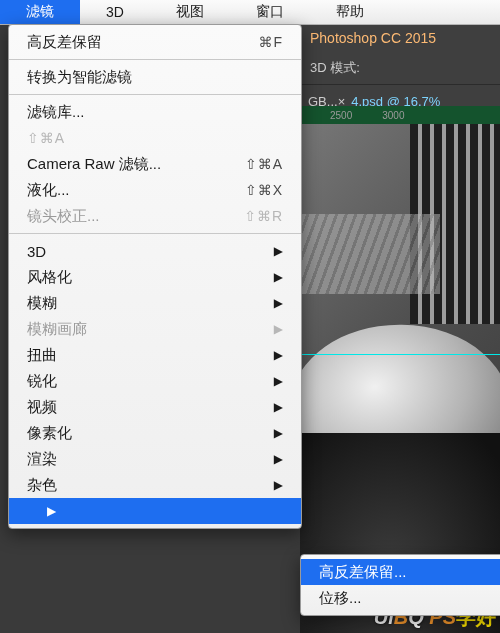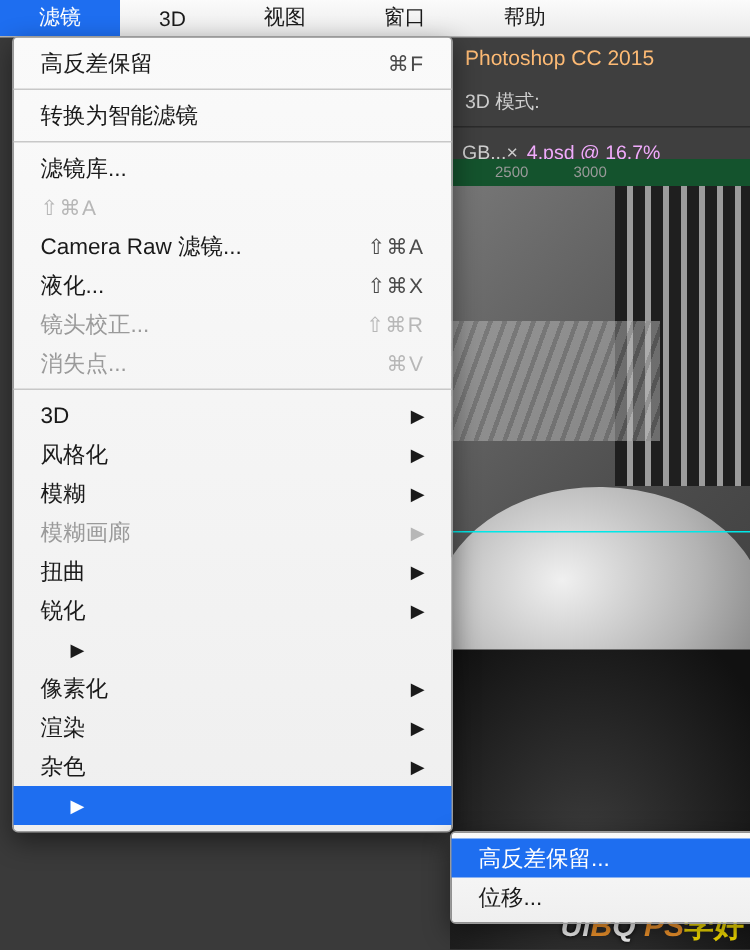--- a/index.html
+++ b/index.html
@@ -22,21 +22,21 @@
 .submenu .row.hi{background:#1e6ef0;color:#fff}
 .submenu .row .lbl{flex:1}
 
 .app-bg{position:absolute;top:24px;left:0;right:0;bottom:0;background:#3a3a3a;z-index:1}
 .app-topbar{position:absolute;top:24px;left:300px;right:0;height:82px;background:#3f3f3f;color:#cfcfcf;font-size:13px;z-index:2}
 .app-title{padding:6px 10px;font-size:14px;color:#fdba74}
 .app-ctrlrow{display:flex;align-items:center;padding:4px 10px;height:24px}
 .app-ctrlrow .g{color:#cfcfcf}
 .app-tabrow{display:flex;align-items:center;padding:4px 8px;border-top:1px solid #2b2b2b;border-bottom:1px solid #2b2b2b;height:24px}
 .tab-close{color:#ccc;margin-right:6px;font-size:13px}
-.tab-name{color:#f0abfc}
+.tab-name{color:#7dd3fc}
 
 .ruler{position:absolute;top:106px;left:300px;right:0;height:18px;background:#14532d;color:#9a9a9a;font-size:10px;display:flex;align-items:center;z-index:2}
 .ruler span{margin-left:30px}
 
 .canvas{position:absolute;top:124px;left:300px;right:0;bottom:0;overflow:hidden;z-index:1}
 .photo{width:100%;height:100%;position:relative;background:linear-gradient(135deg,#777 0%,#4e4e4e 45%,#2f2f2f 100%)}
 .pillow{position:absolute;top:0;right:0;width:90px;height:200px;background:repeating-linear-gradient(90deg,#1f1f1f 0 8px,#9c9c9c 8px 12px)}
 .pillow2{position:absolute;top:90px;left:0;width:140px;height:80px;background:repeating-linear-gradient(110deg,#bcbcbc 0 6px,#8a8a8a 6px 9px);opacity:.5}
 .hand{position:absolute;top:200px;left:-10px;width:220px;height:170px;border-radius:50% 60% 40% 50%;background:radial-gradient(ellipse at 40% 35%,#f0f0f0,#b3b3b3 50%,#6e6e6e 95%);transform:rotate(-8deg)}
 .dark{position:absolute;bottom:0;left:0;right:0;height:200px;background:radial-gradient(ellipse at 45% 70%,#3d3d3d,#111 90%)}
@@ -108,24 +108,20 @@
     <span class="sc">⇧⌘A</span>
   </div>
   <div class="row">
     <span class="lbl">液化...</span>
     <span class="sc">⇧⌘X</span>
   </div>
   <div class="row disabled">
     <span class="lbl">镜头校正...</span>
     <span class="sc">⇧⌘R</span>
   </div>
-  <div class="row disabled">
-    <span class="lbl">消失点...</span>
-    <span class="sc">⌘V</span>
-  </div>
   <div class="sep"></div>
 
   <div class="row">
     <span class="lbl">3D</span>
     <span class="arrow">▶</span>
   </div>
   <div class="row">
     <span class="lbl">风格化</span>
     <span class="arrow">▶</span>
   </div>
@@ -139,20 +135,21 @@
   </div>
   <div class="row">
     <span class="lbl">扭曲</span>
     <span class="arrow">▶</span>
   </div>
   <div class="row">
     <span class="lbl">锐化</span>
     <span class="arrow">▶</span>
   </div>
   <div class="row">
+    <span class="lbl">视频</span>
     <span class="arrow">▶</span>
   </div>
   <div class="row">
     <span class="lbl">像素化</span>
     <span class="arrow">▶</span>
   </div>
   <div class="row">
     <span class="lbl">渲染</span>
     <span class="arrow">▶</span>
   </div>

